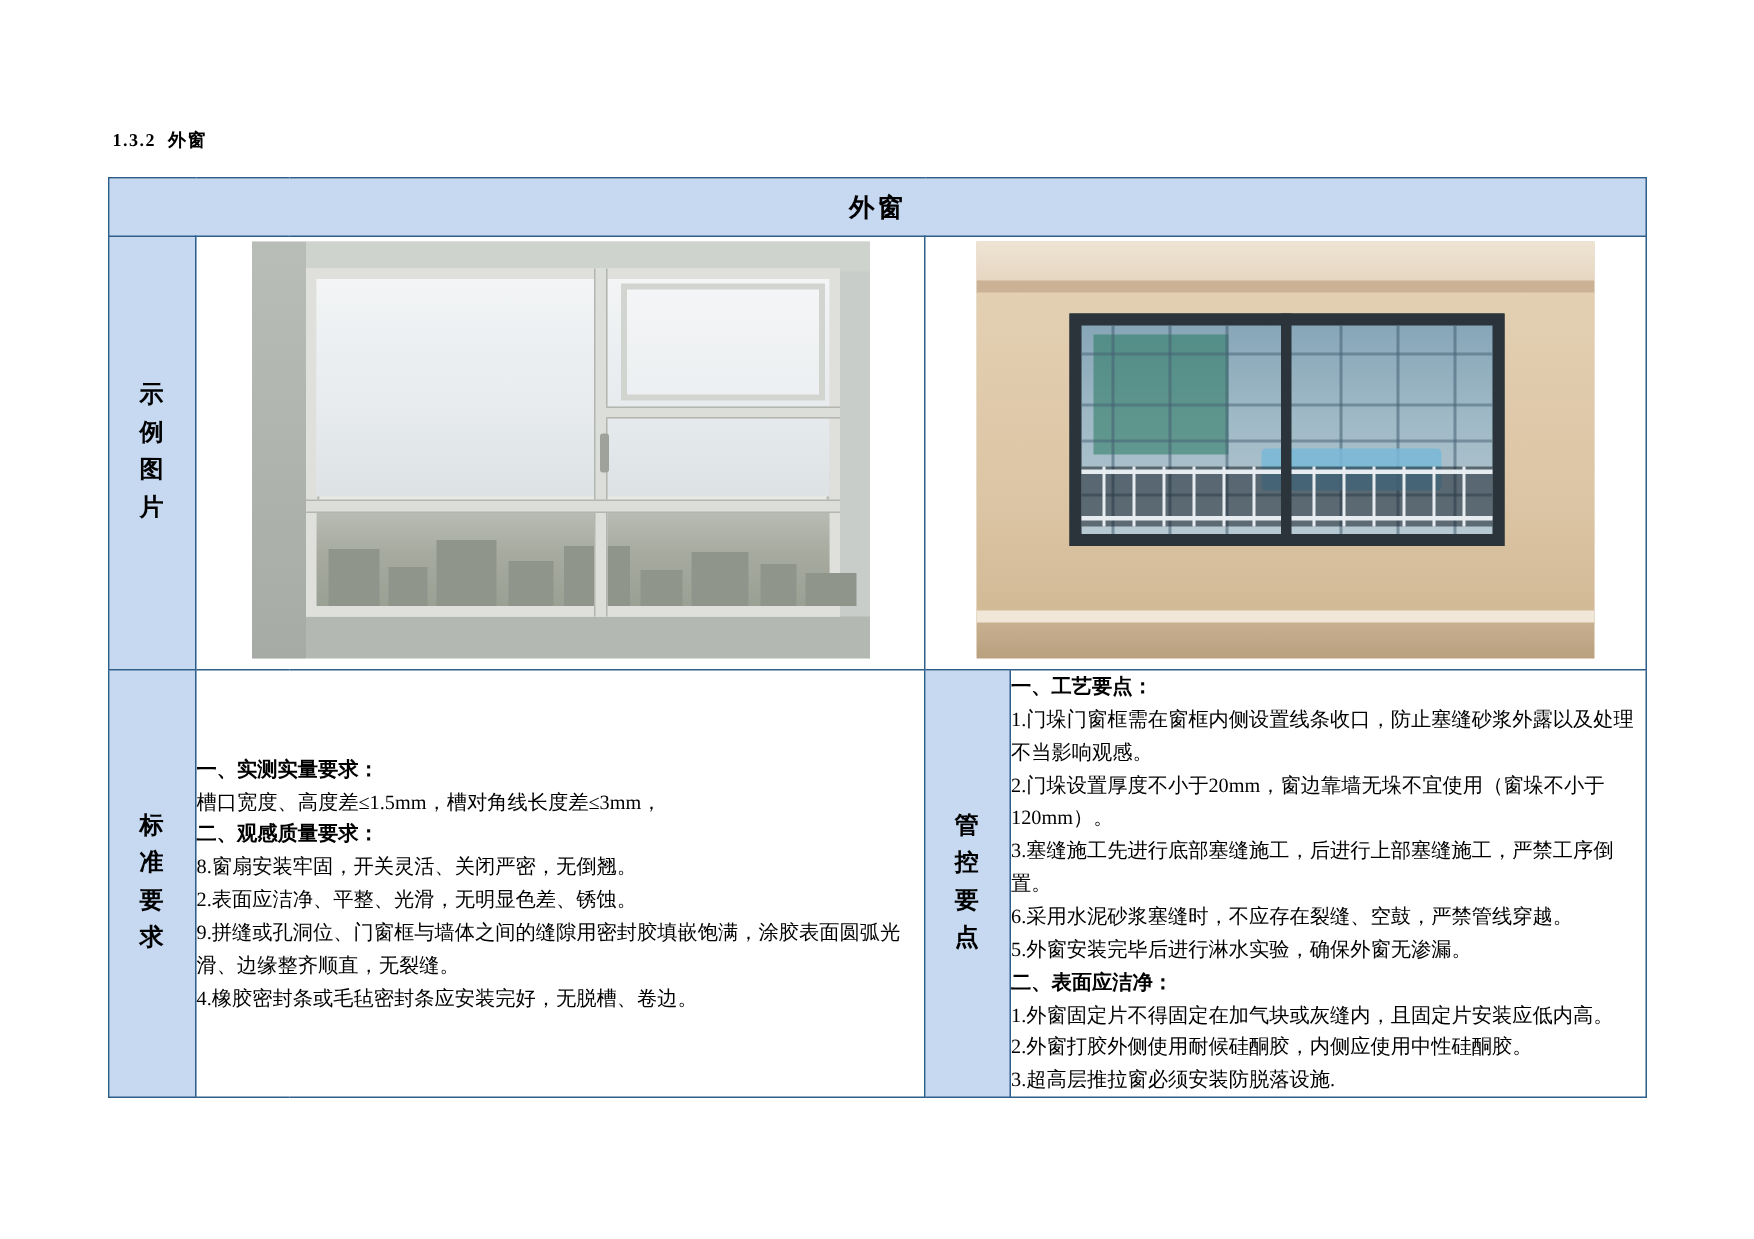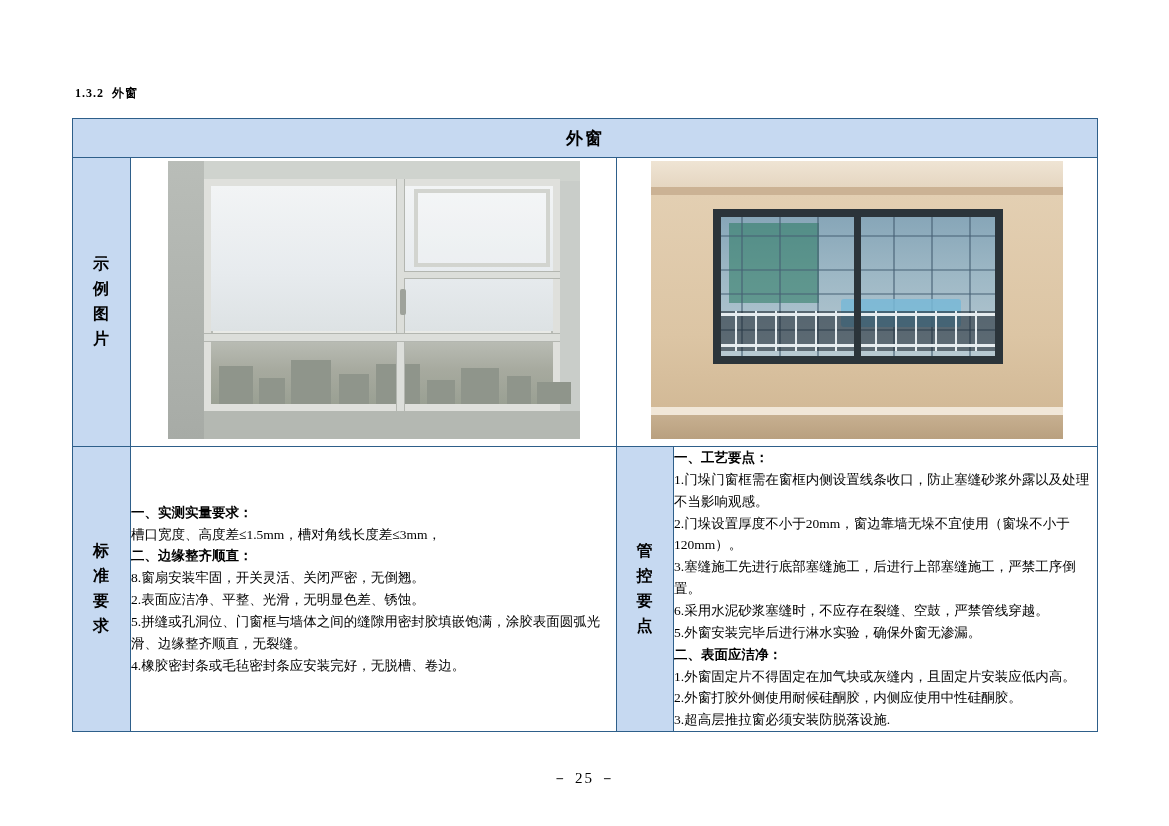--- a/index.html
+++ b/index.html
@@ -356,24 +356,24 @@
     <tr>
       <td class="vert-label">
         <span>标</span>
         <span>准</span>
         <span>要</span>
         <span>求</span>
       </td>
       <td class="req-cell" colspan="2">
         <p class="bold-head">一、实测实量要求：</p>
         <p>槽口宽度、高度差≤1.5mm，槽对角线长度差≤3mm，</p>
-        <p class="bold-head">二、边缘整齐顺直：</p>
+        <p class="bold-head">二、观感质量要求：</p>
         <p>8.窗扇安装牢固，开关灵活、关闭严密，无倒翘。</p>
         <p>2.表面应洁净、平整、光滑，无明显色差、锈蚀。</p>
-        <p>5.拼缝或孔洞位、门窗框与墙体之间的缝隙用密封胶填嵌饱满，涂胶表面圆弧光滑、边缘整齐顺直，无裂缝。</p>
+        <p>9.拼缝或孔洞位、门窗框与墙体之间的缝隙用密封胶填嵌饱满，涂胶表面圆弧光滑、边缘整齐顺直，无裂缝。</p>
         <p>4.橡胶密封条或毛毡密封条应安装完好，无脱槽、卷边。</p>
       </td>
       <td class="vert-label">
         <span>管</span>
         <span>控</span>
         <span>要</span>
         <span>点</span>
       </td>
       <td class="ctrl-cell">
         <p class="bold-head">一、工艺要点：</p>
@@ -385,15 +385,14 @@
         <p class="bold-head">二、表面应洁净：</p>
         <p>1.外窗固定片不得固定在加气块或灰缝内，且固定片安装应低内高。</p>
         <p>2.外窗打胶外侧使用耐候硅酮胶，内侧应使用中性硅酮胶。</p>
         <p>3.超高层推拉窗必须安装防脱落设施.</p>
       </td>
     </tr>
   </tbody>
     </table>
 
 
-  <div class="page-number">－ 25 －</div>
 
 </div>
 
 </body></html>

